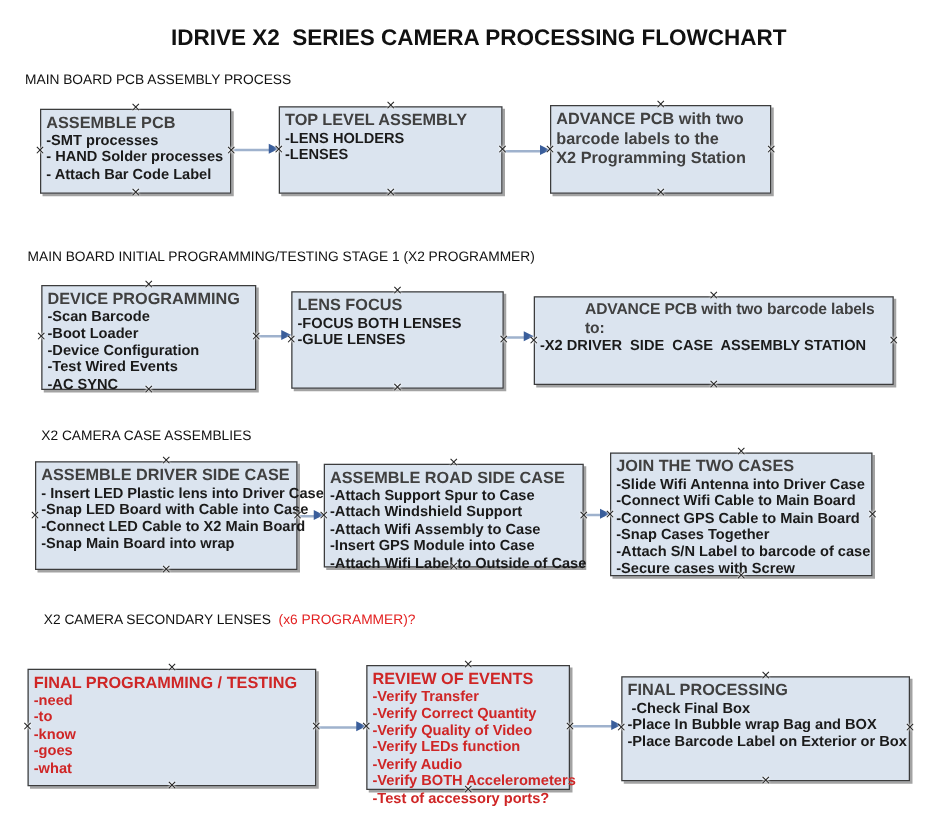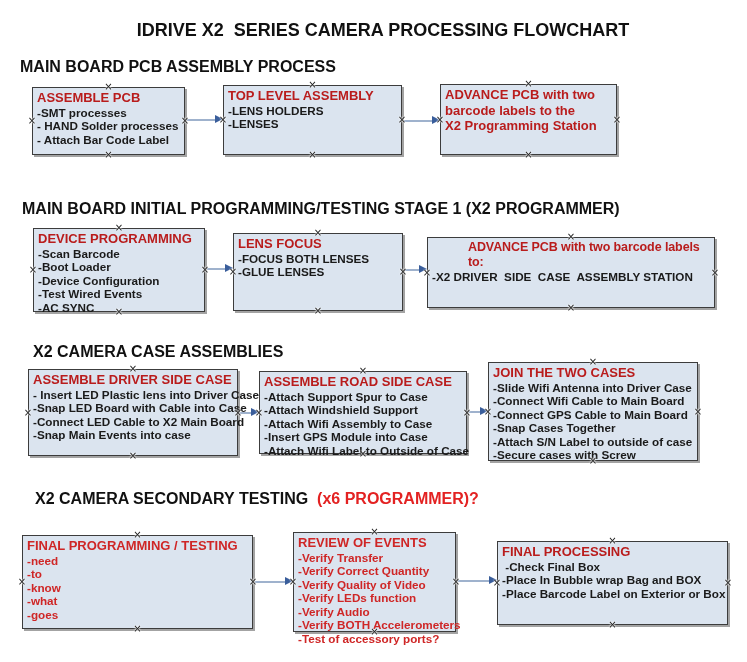--- a/index.html
+++ b/index.html
@@ -5,30 +5,30 @@
   html,body{margin:0;padding:0;background:#fff;}
   .canvas{
     position:relative;width:747px;height:662px;background:#ffffff;
     font-family:"Liberation Sans", sans-serif;color:#111;overflow:hidden;
   }
   .page-title{
     position:absolute;left:0;right:0;top:20px;text-align:center;
     font-size:18px;font-weight:bold;white-space:pre;color:#111;padding-left:19px;
   }
   .sec-heading{
-    position:absolute;font-size:16px;font-weight:bold;white-space:pre;color:#111;
+    position:absolute;font-size:11px;font-weight:normal;white-space:pre;color:#111;
   }
   .sec-heading .red-suffix{color:#e32222;}
   .fc-box{
     position:absolute;background:#dbe4ef;border:1px solid #3c3c3c;
     box-shadow:2px 2px 0 #a3a3a3;box-sizing:border-box;
     padding:2px 4px 0 4px;z-index:2;
   }
   .fc-title{
-    font-size:13px;font-weight:bold;line-height:1.2;white-space:pre-line;color:#b91c1c;
+    font-size:13px;font-weight:bold;line-height:1.2;white-space:pre-line;color:#404040;
   }
   .fc-box.tight .fc-title{font-size:12.5px;letter-spacing:-0.1px;margin-left:36px;}
   .fc-item{
     font-size:11.7px;line-height:13.5px;white-space:pre;color:#1a1a1a;font-weight:bold;
   }
   .fc-box.red .fc-title,.fc-box.red .fc-item{color:#cf2626;}
   .cp{
     position:absolute;width:8px;height:8px;display:flex;align-items:center;justify-content:center;
     font:400 10px "DejaVu Sans",sans-serif;color:#222;z-index:4;line-height:8px;
     text-shadow:0 0 2px #fff,0 0 2px #fff;pointer-events:none;
@@ -47,21 +47,21 @@
 </head>
 <body>
 
 <div class="canvas">
 
   <div class="page-title">IDRIVE X2  SERIES CAMERA PROCESSING FLOWCHART</div>
 
   <div class="sec-heading" style="left:20px;top:58px">MAIN BOARD PCB ASSEMBLY PROCESS</div>
   <div class="sec-heading" style="left:22px;top:200px">MAIN BOARD INITIAL PROGRAMMING/TESTING STAGE 1 (X2 PROGRAMMER)</div>
   <div class="sec-heading" style="left:33px;top:343px">X2 CAMERA CASE ASSEMBLIES</div>
-  <div class="sec-heading" style="left:35px;top:490px"><span>X2 CAMERA SECONDARY TESTING</span><span class="red-suffix">  (x6 PROGRAMMER)?</span></div>
+  <div class="sec-heading" style="left:35px;top:490px"><span>X2 CAMERA SECONDARY LENSES</span><span class="red-suffix">  (x6 PROGRAMMER)?</span></div>
 
   <div class="fc-box" style="left:32px;top:87px;width:153px;height:68px">
       <div class="fc-title">ASSEMBLE PCB</div>
       <div class="fc-item">-SMT processes</div>
       <div class="fc-item">- HAND Solder processes</div>
       <div class="fc-item">- Attach Bar Code Label</div>
       <span class="cp cp-t">×</span>
       <span class="cp cp-b">×</span>
       <span class="cp cp-l">×</span>
       <span class="cp cp-r">×</span>
@@ -113,21 +113,21 @@
       <span class="cp cp-b">×</span>
       <span class="cp cp-l">×</span>
       <span class="cp cp-r">×</span>
     </div>
 
   <div class="fc-box" style="left:28px;top:369px;width:210px;height:87px">
       <div class="fc-title">ASSEMBLE DRIVER SIDE CASE</div>
       <div class="fc-item">- Insert LED Plastic lens into Driver Case</div>
       <div class="fc-item">-Snap LED Board with Cable into Case</div>
       <div class="fc-item">-Connect LED Cable to X2 Main Board</div>
-      <div class="fc-item">-Snap Main Events into case</div>
+      <div class="fc-item">-Snap Main Board into wrap</div>
       <span class="cp cp-t">×</span>
       <span class="cp cp-b">×</span>
       <span class="cp cp-l">×</span>
       <span class="cp cp-r">×</span>
     </div>
   <div class="fc-box" style="left:259px;top:371px;width:208px;height:83px">
       <div class="fc-title">ASSEMBLE ROAD SIDE CASE</div>
       <div class="fc-item">-Attach Support Spur to Case</div>
       <div class="fc-item">-Attach Windshield Support</div>
       <div class="fc-item">-Attach Wifi Assembly to Case</div>
@@ -137,35 +137,35 @@
       <span class="cp cp-b">×</span>
       <span class="cp cp-l">×</span>
       <span class="cp cp-r">×</span>
     </div>
   <div class="fc-box" style="left:488px;top:362px;width:210px;height:99px">
       <div class="fc-title">JOIN THE TWO CASES</div>
       <div class="fc-item">-Slide Wifi Antenna into Driver Case</div>
       <div class="fc-item">-Connect Wifi Cable to Main Board</div>
       <div class="fc-item">-Connect GPS Cable to Main Board</div>
       <div class="fc-item">-Snap Cases Together</div>
-      <div class="fc-item">-Attach S/N Label to outside of case</div>
+      <div class="fc-item">-Attach S/N Label to barcode of case</div>
       <div class="fc-item">-Secure cases with Screw</div>
       <span class="cp cp-t">×</span>
       <span class="cp cp-b">×</span>
       <span class="cp cp-l">×</span>
       <span class="cp cp-r">×</span>
     </div>
 
   <div class="fc-box red" style="left:22px;top:535px;width:231px;height:94px">
       <div class="fc-title">FINAL PROGRAMMING / TESTING</div>
       <div class="fc-item">-need</div>
       <div class="fc-item">-to</div>
       <div class="fc-item">-know</div>
+      <div class="fc-item">-goes</div>
       <div class="fc-item">-what</div>
-      <div class="fc-item">-goes</div>
       <span class="cp cp-t">×</span>
       <span class="cp cp-b">×</span>
       <span class="cp cp-l">×</span>
       <span class="cp cp-r">×</span>
     </div>
   <div class="fc-box red" style="left:293px;top:532px;width:163px;height:100px">
       <div class="fc-title">REVIEW OF EVENTS</div>
       <div class="fc-item">-Verify Transfer</div>
       <div class="fc-item">-Verify Correct Quantity</div>
       <div class="fc-item">-Verify Quality of Video</div>

